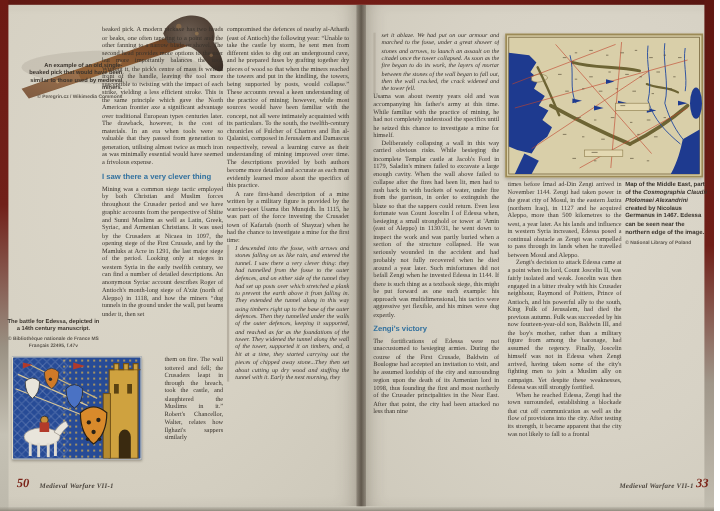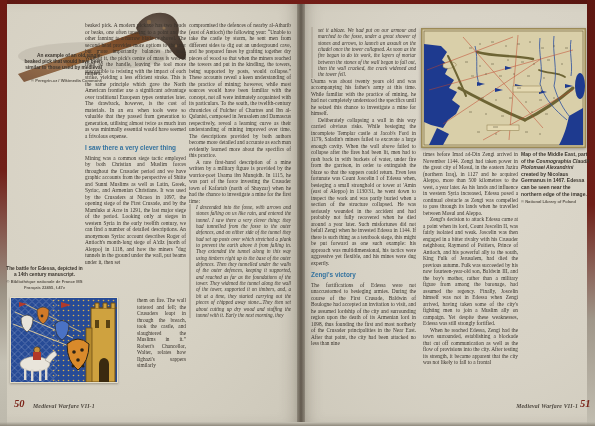--- a/index.html
+++ b/index.html
@@ -243,14 +243,14 @@
   </div>
 
   <div class="map-cap" style="left:521px;top:151px;width:71px;">
     <span>Map of the Middle East, part of the </span><span class="lat">Cosmographia Claudii Ptolomaei Alexandrini</span><span> created by Nicolaus Germanus in 1467. Edessa can be seen near the northern edge of the image.</span>
     <span class="credit">© National Library of Poland</span>
   </div>
 
   <div class="folio" style="left:14px;top:398px;">50</div>
   <div class="footer-title" style="left:33px;top:403px;">Medieval Warfare VII-1</div>
   <div class="footer-title" style="left:508px;top:403px;width:70px;text-align:right;">Medieval Warfare VII-1</div>
-  <div class="folio" style="left:580px;top:398px;">51</div>
+  <div class="folio" style="left:580px;top:398px;">33</div>
 </div>
 
 </body></html>

